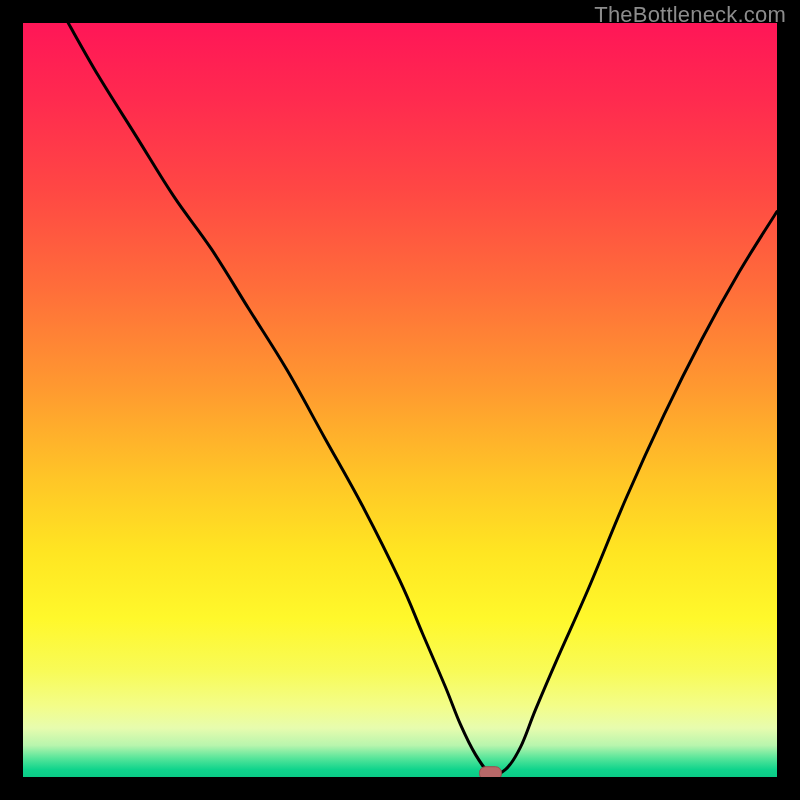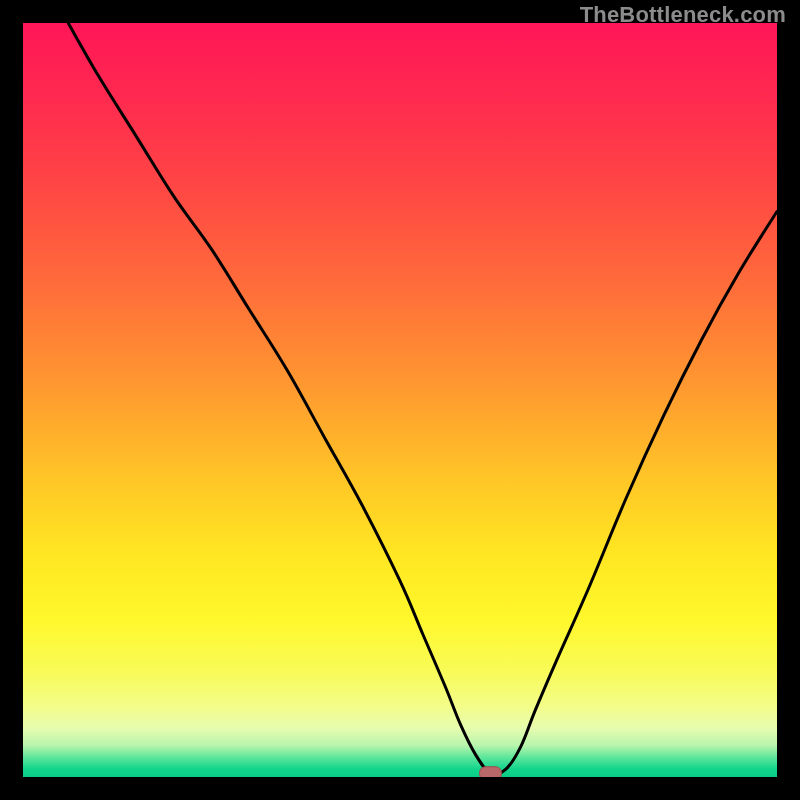--- a/index.html
+++ b/index.html
@@ -25,21 +25,21 @@
     overflow: hidden;
   }
   .plot-area svg {
     display: block;
   }
   .watermark {
     position: absolute;
     top: 2px;
     right: 14px;
     font-family: Arial, Helvetica, sans-serif;
-    font-weight: 700;
+    font-weight: 400;
     font-size: 22px;
     color: #8c8c8c;
     letter-spacing: 0.2px;
     user-select: none;
   }
 </style>
 </head>
 <body>
 
 <div class="outer">

